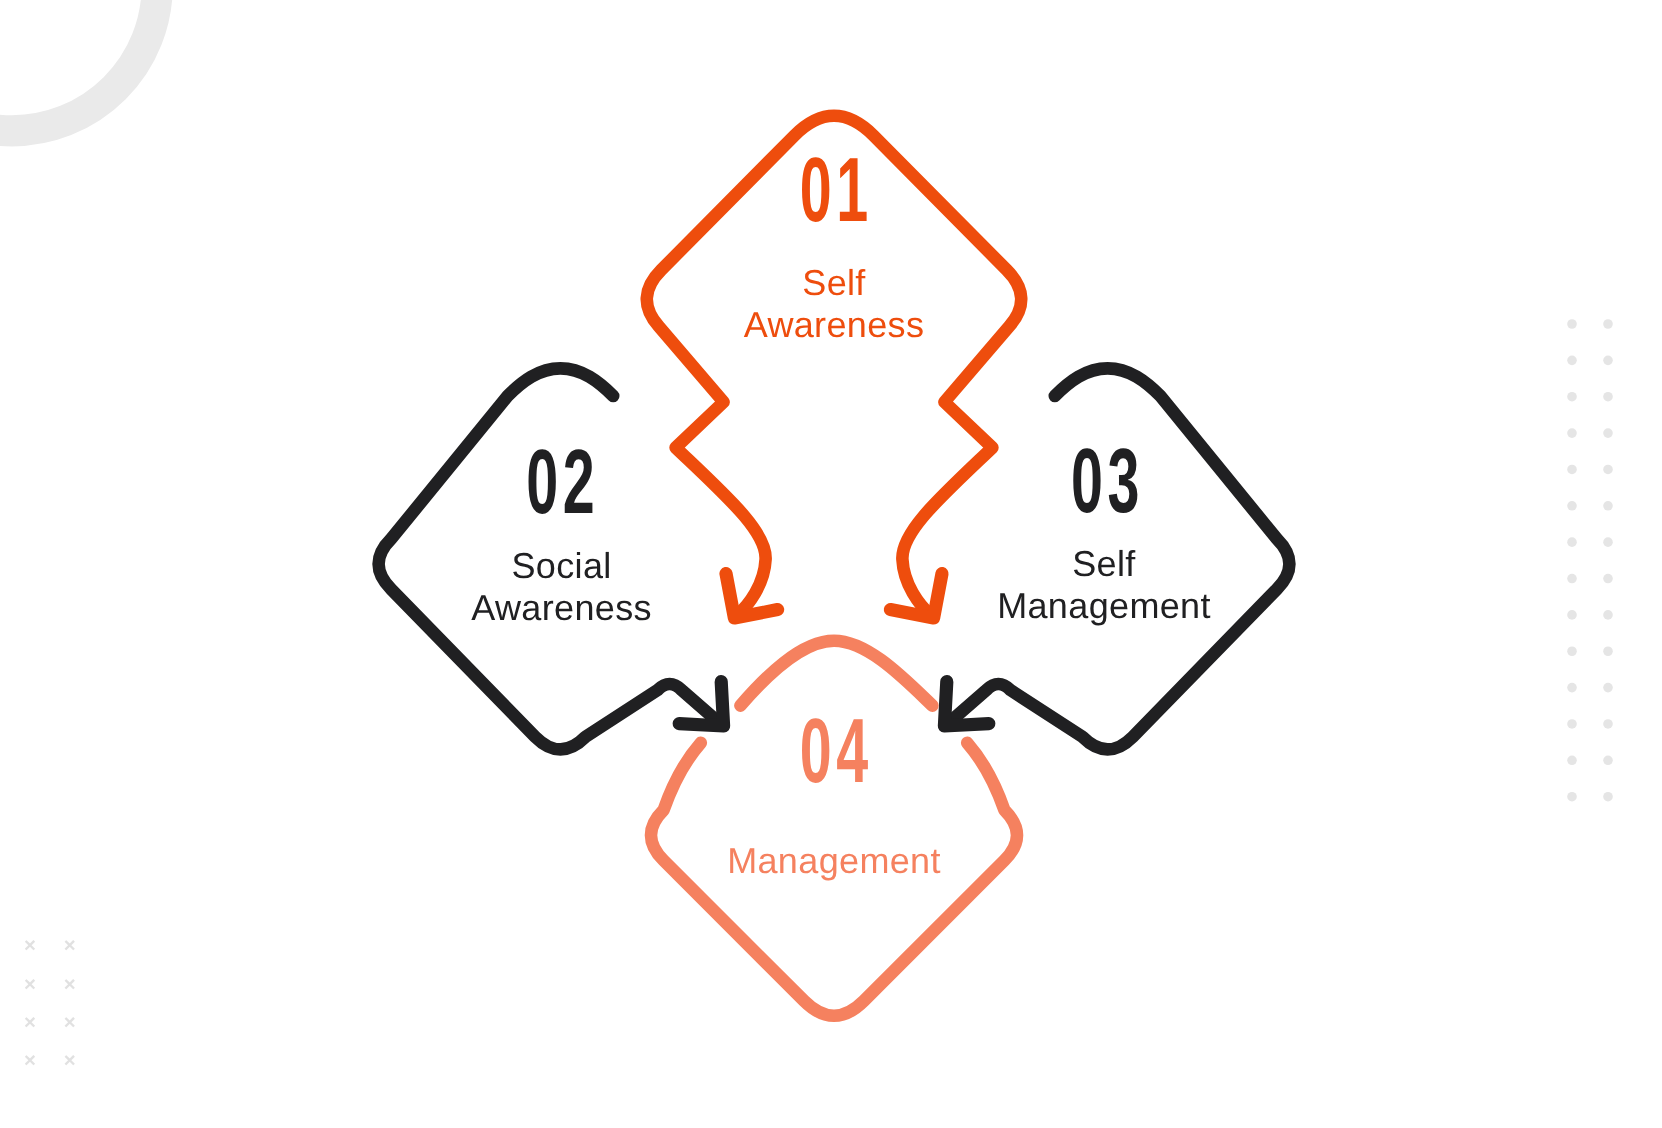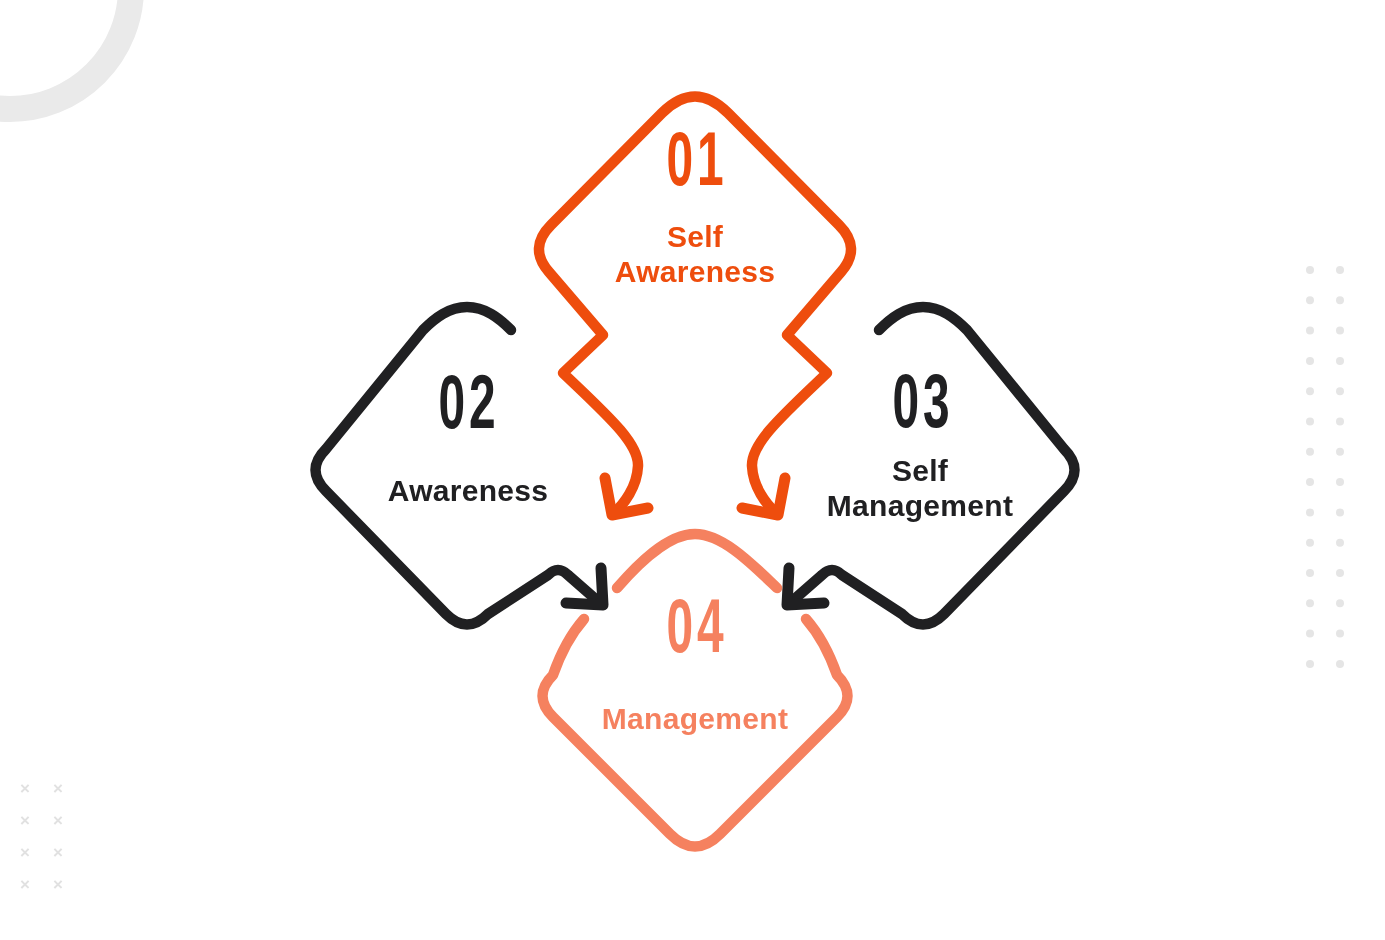--- a/index.html
+++ b/index.html
@@ -42,21 +42,21 @@
     font-weight: 700;
     letter-spacing: 6px;
     padding-left: 6px;
     white-space: nowrap;
     line-height: 1;
   }
   .node-title {
     position: absolute;
     transform: translate(-50%, -50%);
     font-size: 30px;
-    font-weight: 700;
+    font-weight: 400;
     letter-spacing: 0.3px;
     line-height: 35px;
     text-align: center;
     white-space: nowrap;
   }
   .c-orange { color: #EE4D0D; }
   .c-dark   { color: #202022; }
   .c-salmon { color: #F5815F; }
   
   .n1 { left: 695px; top: 161px; }
@@ -174,20 +174,21 @@
   </svg>
 
   <div class="node-number c-orange n1">01</div>
   <div class="node-title c-orange t1">
     <div>Self</div>
     <div>Awareness</div>
   </div>
 
   <div class="node-number c-dark n2">02</div>
   <div class="node-title c-dark t2">
+    <div>Social</div>
     <div>Awareness</div>
   </div>
 
   <div class="node-number c-dark n3">03</div>
   <div class="node-title c-dark t3">
     <div>Self</div>
     <div>Management</div>
   </div>
 
   <div class="node-number c-salmon n4">04</div>

